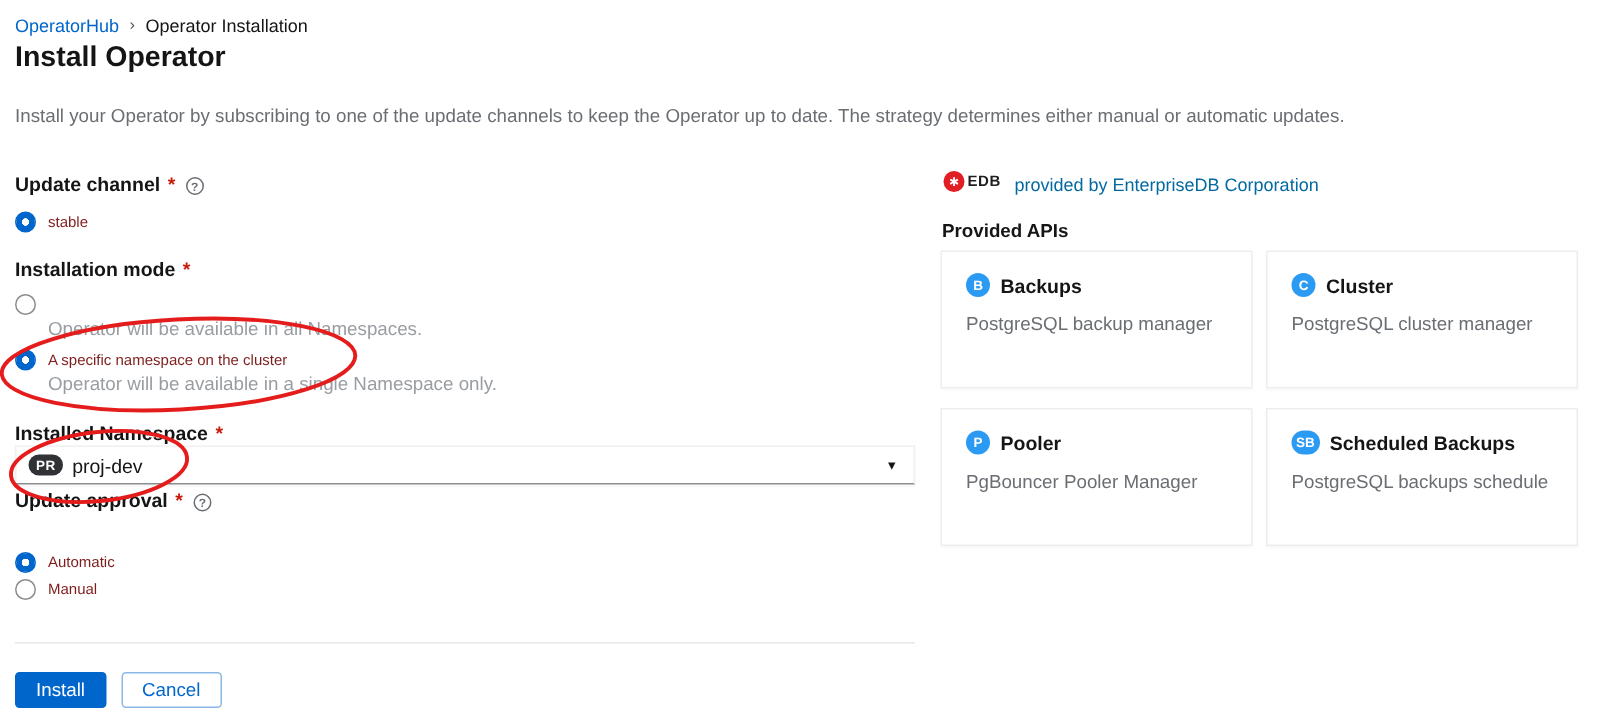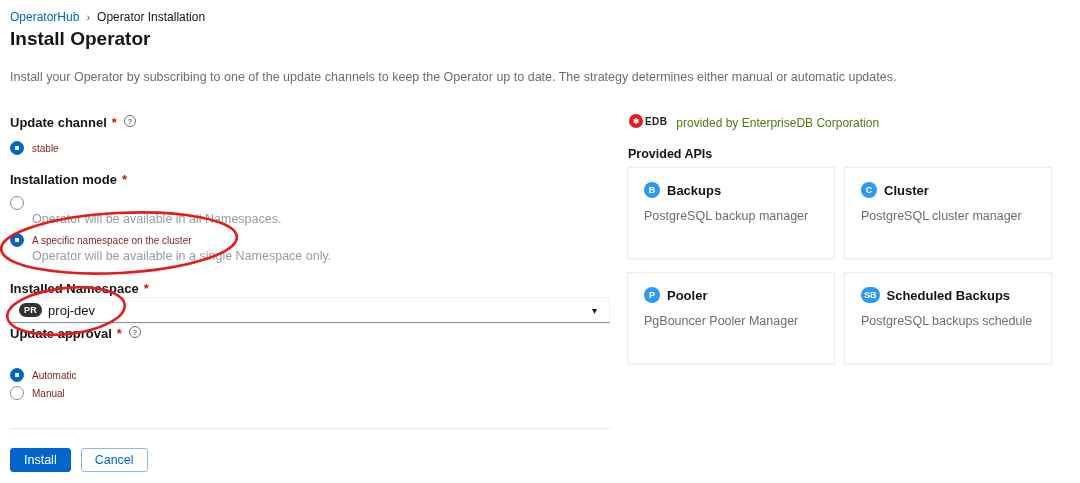--- a/index.html
+++ b/index.html
@@ -10,21 +10,21 @@
   
   .breadcrumb { position:absolute; left:10px; top:10px; font-size:12px; display:flex; align-items:center; gap:7px; }
   .breadcrumb a { color:#0066cc; text-decoration:none; cursor:pointer; }
   .crumb-sep { color:#4f5255; font-size:11px; }
   .crumb-current { color:#151515; }
 
   .page-title { position:absolute; left:10px; top:28px; font-size:19px; font-weight:600; color:#151515; }
   .page-desc { position:absolute; left:10px; top:70px; font-size:12.5px; color:#6a6e73; }
 
   
-  .form-label { position:absolute; left:10px; font-size:13px; font-weight:700; color:#151515; display:flex; align-items:flex-start; gap:4px; }
+  .form-label { position:absolute; left:10px; font-size:13px; font-weight:700; color:#151515; display:flex; align-items:flex-end; gap:4px; }
   .req { color:#c9190b; font-weight:700; margin-left:1px; }
   .help-icon { display:inline-flex; align-items:center; justify-content:center; width:12px; height:12px; border:1px solid #6a6e73; border-radius:50%; color:#6a6e73; font-size:8px; font-weight:700; margin-left:3px; cursor:pointer; }
 
   
   .radio-row { display:flex; align-items:center; gap:8px; font-size:10px; color:#7f1d1d; cursor:pointer; }
   .radio { flex:0 0 auto; width:14px; height:14px; border-radius:50%; border:1px solid #8a8d90; background:#fff; }
   .radio.checked { border:1px solid #0066cc; background:radial-gradient(circle, #ffffff 0 2.4px, #0066cc 2.5px); }
   .radio-help { margin:2px 0 0 22px; font-size:12.5px; color:#999da1; }
   .opt { position:absolute; left:10px; }
 
@@ -43,21 +43,21 @@
   .btn { font-family:inherit; font-size:12.5px; height:24px; padding:0 13px; border-radius:3px; cursor:pointer; }
   .btn-primary { background:#0066cc; color:#fff; border:1px solid #0066cc; }
   .btn-secondary { background:#fff; color:#0066cc; border:1px solid #8bb8e6; }
 
   
   .op-header { position:absolute; left:629px; top:112px; display:flex; align-items:center; gap:9px; }
   .edb-logo { display:flex; align-items:center; gap:2px; }
   .edb-mark { width:14px; height:14px; border-radius:50%; background:#e01e24; color:#fff; font-size:8px; display:flex; align-items:center; justify-content:center; }
   .edb-text { font-size:10px; font-weight:800; color:#1f1f1f; letter-spacing:.4px; }
   .op-name { font-size:13px; font-weight:700; color:#151515; }
-  .op-provider { font-size:12px; color:#4d7c0f; margin-top:4px; }
+  .op-provider { font-size:12px; color:#0369a1; margin-top:4px; }
   .provided-label { position:absolute; left:628px; top:147px; font-size:12.5px; font-weight:600; color:#151515; }
 
   .api-grid { position:absolute; left:627px; top:167px; width:425px; display:grid; grid-template-columns:208px 208px; column-gap:9px; row-gap:13px; }
   .api-card { height:92px; background:#fff; border:1px solid #ededed; box-shadow:0 1px 2px rgba(3,3,3,0.04); padding:14px 16px; }
   .api-title { display:flex; align-items:center; gap:7px; }
   .api-abbr { min-width:16px; height:16px; border-radius:9px; background:#2b9af3; color:#fff; font-size:9px; font-weight:700; display:flex; align-items:center; justify-content:center; padding:0 3px; }
   .api-name { font-size:13px; font-weight:700; color:#151515; }
   .api-desc { margin-top:11px; font-size:12.5px; color:#6a6e73; }
 
   

